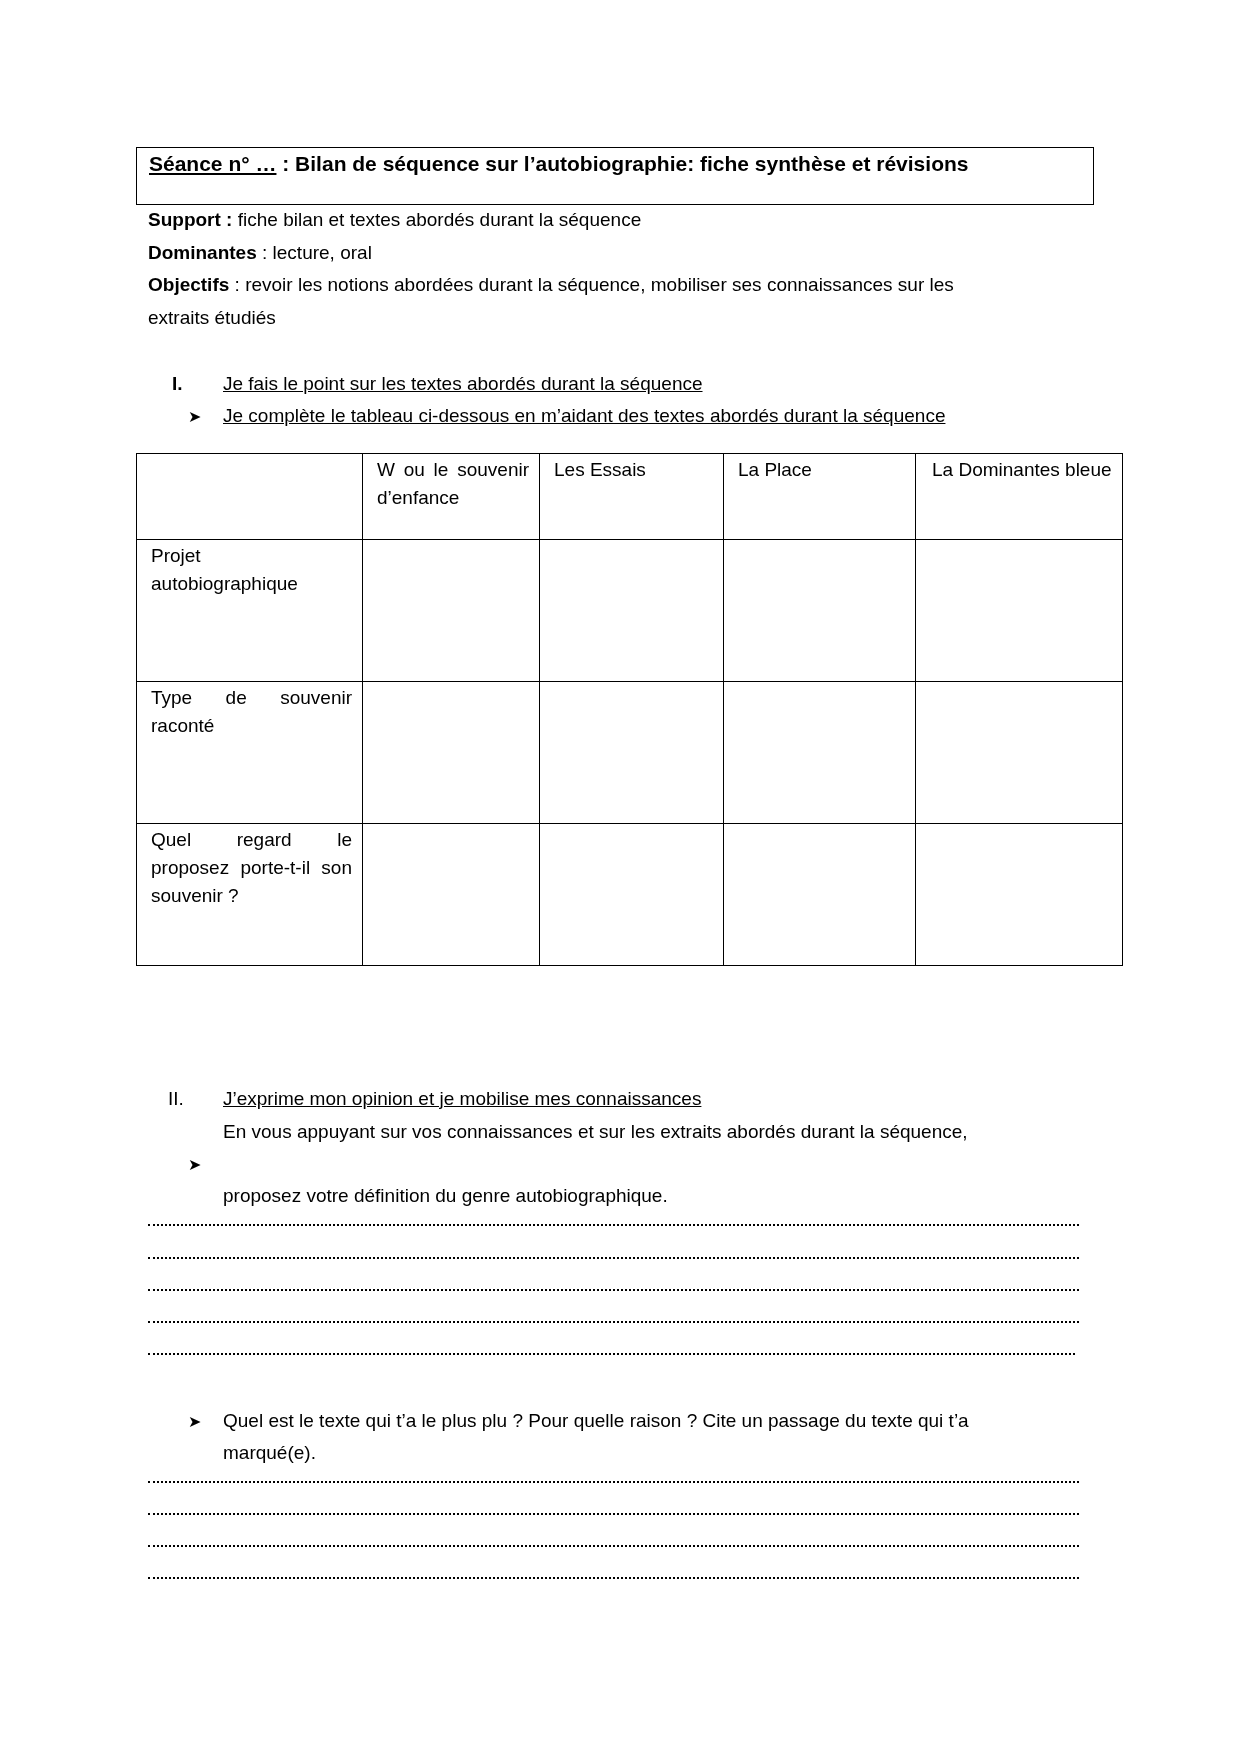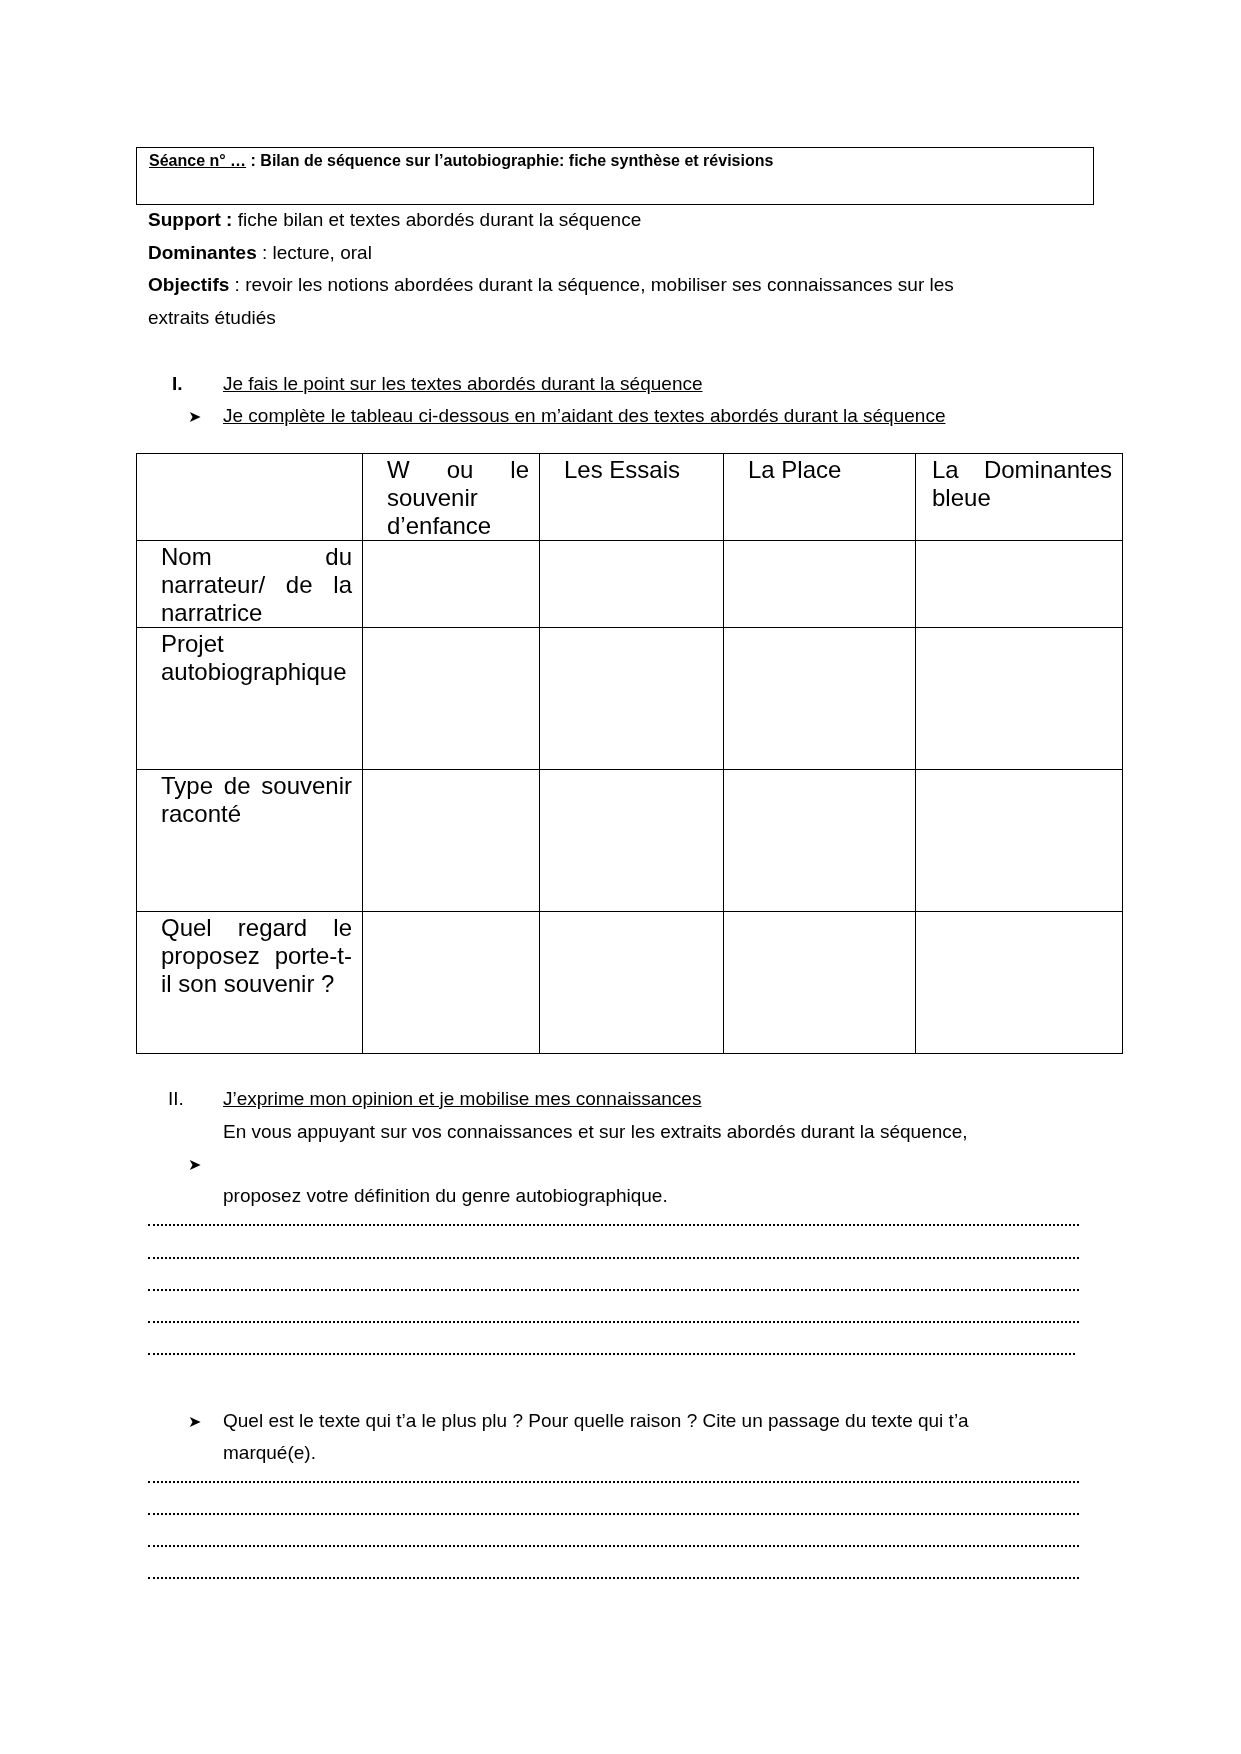--- a/index.html
+++ b/index.html
@@ -7,35 +7,35 @@
     width: 1241px; height: 1754px; position: relative; overflow: hidden;
     font-family: "Liberation Sans", sans-serif; color: #000;
     font-size: 19px;
   }
   .abs { position: absolute; }
   .title-box {
     left: 136px; top: 147px; width: 958px; height: 58px;
     border: 1.5px solid #000; box-sizing: border-box;
   }
   .title-text {
-    position: absolute; left: 12px; top: 4px; font-weight: bold; font-size: 16px; white-space: nowrap;
+    position: absolute; left: 12px; top: 4px; font-weight: bold; font-size: 21px; white-space: nowrap;
   }
   .u { text-decoration: underline; }
   .b { font-weight: bold; }
   .line { left: 148px; white-space: nowrap; line-height: 32px; }
   .h-num { font-weight: bold; }
   .heading { font-weight: normal; text-decoration: underline; white-space: nowrap; }
   .arrow { font-size: 16px; }
   table.grid {
     position: absolute; left: 136px; top: 453px; width: 986px;
     border-collapse: collapse; table-layout: fixed;
   }
   table.grid td {
-    border: 1.2px solid #000; vertical-align: top; padding: 2px 10px 0 24px;
-    font-size: 24px; line-height: 28px; text-align: justify; text-align-last: left;
+    border: 1.2px solid #000; vertical-align: top; padding: 2px 10px 0 14px;
+    font-size: 19px; line-height: 28px; text-align: justify; text-align-last: left;
   }
   .dots {
     left: 148px; width: 931px; height: 0; border-top: 2.5px dotted #000;
   }
 </style>
 </head>
 <body>
 
 <div class="abs title-box">
   <div class="title-text"><span class="u">Séance n° …</span><span> : Bilan de séquence sur l’autobiographie: fiche synthèse et révisions</span></div>
@@ -65,27 +65,20 @@
       <col style="width:192px">
       <col style="width:207px">
   </colgroup>
   <tbody>
       <tr style="height:86px;">
     <td></td>
     <td>W ou le souvenir d’enfance</td>
     <td>Les Essais</td>
     <td>La Place</td>
     <td style="padding-left:16px;">La Dominantes bleue</td>
-  </tr>
-  <tr style="height:86px;">
-    <td>Nom du narrateur/ de la narratrice</td>
-    <td></td>
-    <td></td>
-    <td></td>
-    <td></td>
   </tr>
   <tr style="height:142px;">
     <td>Projet autobiographique</td>
     <td></td>
     <td></td>
     <td></td>
     <td></td>
   </tr>
   <tr style="height:142px;">
     <td>Type de souvenir raconté</td>

